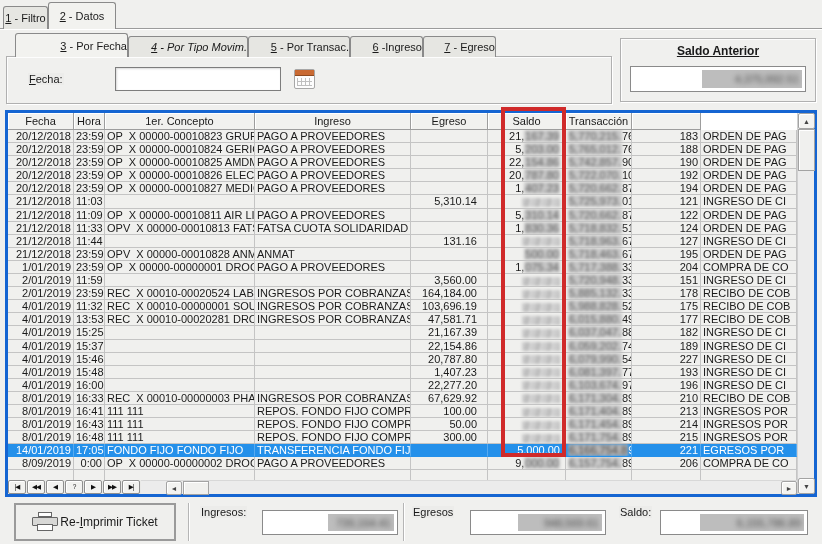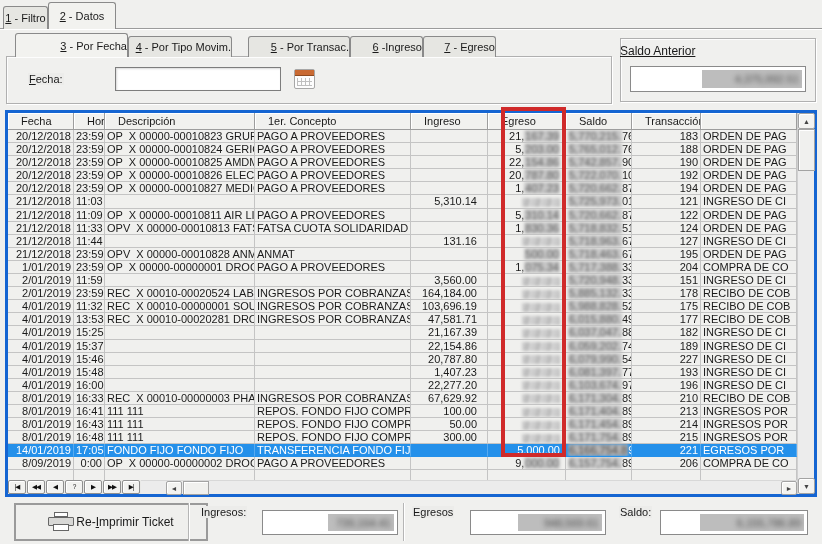--- a/index.html
+++ b/index.html
@@ -10,49 +10,49 @@
 
   
   .tabline { left:0; top:28px; width:822px; height:1px; background:#9b9b9b; box-shadow:0 1px 0 #ffffff; }
   .mtab { border:1px solid #8a8a8a; border-bottom:none; border-radius:3px 3px 0 0; text-align:center; background:#e6e6e2; z-index:1; }
   .mtab.active { background:#f2f2ef; z-index:3; }
   #tab-filtro { left:3px; top:6px; width:45px; height:23px; line-height:22px; }
   #tab-datos  { left:48px; top:2px; width:68px; height:27px; line-height:26px; }
   .stab { border:1px solid #8a8a8a; border-bottom:none; border-radius:3px 3px 0 0; text-align:right; background:#e6e6e2; z-index:1; top:36px; height:21px; line-height:20px; }
   .stab.active { top:33px; height:24px; line-height:24px; background:#f2f2ef; z-index:3; }
   #stab-0 { left:15px;  width:113px; }
-  #stab-1 { left:128px; width:104px; }
+  #stab-1 { left:128px; width:120px;font-style:italic; }
   #stab-2 { left:248px; width:102px; }
   #stab-3 { left:350px; width:73px; }
   #stab-4 { left:423px; width:73px; }
 
   
   .groupbox { border:1px solid #b0b0b0; box-shadow:1px 1px 0 #ffffff, inset 1px 1px 0 #fdfdfd; background:transparent; }
   #fecha-box { left:6px; top:56px; width:606px; height:48px; }
   #saldo-ant-box { left:620px; top:38px; width:196px; height:64px; }
   #fecha-label { left:28px; top:73px; background:#ececea; padding:0 1px; }
   #fecha-input { left:115px; top:67px; width:166px; height:24px; background:#ffffff; border:1px solid #7d7d7d; box-shadow:inset 1px 1px 2px rgba(0,0,0,.15); }
-  #saldo-ant-label { left:620px; top:44px; width:196px; text-align:left; font-weight:normal; text-decoration:underline; font-size:12px; }
+  #saldo-ant-label { left:620px; top:44px; width:196px; text-align:center; font-weight:bold; text-decoration:underline; font-size:12px; }
   #saldo-ant-input { left:630px; top:66px; width:176px; height:26px; background:#ffffff; border:1px solid #8a8a8a; }
 
   .redbox { position:absolute; background:#bdbdbd; display:flex; align-items:center; justify-content:flex-end; padding-right:3px; overflow:hidden; }
   .redbox span { filter:blur(2.4px); color:#4c4c4c; white-space:nowrap; }
 
   
   #cal-icon { left:294px; top:69px; width:21px; height:20px; border:1px solid #a7a7a7; background:#fdfdfd; border-radius:2px; }
   #cal-icon .bar { position:absolute; left:0; top:0; right:0; height:6px; background:#c96a33; border-bottom:1px solid #8f4a20; }
   #cal-icon .grid { position:absolute; left:2px; right:2px; top:8px; bottom:2px;
       background:repeating-linear-gradient(0deg,#bfbfbf 0 1px,transparent 1px 4px),
                  repeating-linear-gradient(90deg,#bfbfbf 0 1px,transparent 1px 4px); }
 
   
   #grid { left:5px; top:110px; width:812px; height:387px; border:3px solid #1565d2; background:#ffffff; }
   .grow { display:grid; grid-template-columns:66px 31px 150px 156px 77px 78px 66px 69px 1fr; }
   #grid-header { left:8px; top:113px; width:789px; height:17px; }
-  .hcell { background:#f1f1ef; border-right:1px solid #9d9d9d; border-bottom:1px solid #9d9d9d; box-shadow:inset 1px 1px 0 #ffffff; text-align:left; line-height:16px; overflow:hidden; white-space:nowrap;padding-left:13px; }
+  .hcell { background:#f1f1ef; border-right:1px solid #9d9d9d; border-bottom:1px solid #9d9d9d; box-shadow:inset 1px 1px 0 #ffffff; text-align:center; line-height:16px; overflow:hidden; white-space:nowrap; }
   #grid-rows { left:8px; top:130px; width:789px; height:350px; overflow:hidden; background:#ffffff; }
   .grid-row { height:13.1px; }
   .grid-row .c { background:#f0f0ee; border-right:1px solid #c4c4c4; border-bottom:1px solid #c4c4c4; line-height:12px; overflow:hidden; white-space:pre; padding:0 2px; }
   .grid-row.sel .c { background:#2490ea; color:#ffffff; border-right-color:#57aaf0; border-bottom-color:#2490ea; }
   .c.num { text-align:right; }
   .c.ing { padding-right:10px; }
   .c.egr { padding-right:5px; }
   .blur { background:#c7c7c7; color:#5f5f5f; filter:blur(1.7px); padding:0 1px; border-radius:1px; }
   .grid-row.sel .blur { background:#b3b3b3; color:#4e4e4e; }
   .smudge { display:inline-block; width:38px; height:9px; vertical-align:middle; border-radius:1px; filter:blur(1.4px);
@@ -68,21 +68,21 @@
   .navbtn { position:absolute; top:0; width:18px; height:14px; background:#f2f2f0; border:1px solid #8f8f8f; border-radius:2px; box-shadow:inset 1px 1px 0 #ffffff; font-size:6.5px; letter-spacing:-1px; text-align:center; line-height:12px; color:#111; overflow:hidden; }
   #hs-track { position:absolute; left:133px; right:0; top:0; bottom:0; background:#ececec; border-top:1px solid #d8d8d8; }
   #hs-left  { left:25px; top:0; width:16px; height:14px; }
   #hs-thumb { position:absolute; left:42px; top:0; width:26px; height:14px; background:#f0f0ee; border:1px solid #a3a3a3; box-shadow:inset 1px 1px 0 #ffffff; }
   #hs-right { right:0; top:0; width:16px; height:14px; }
 
   
   #egreso-highlight { left:501px; top:107px; width:65px; height:350px; border:4px solid #d02a2a; z-index:50; pointer-events:none; }
 
   
-  #reprint-btn { left:14px; top:503px; width:194px; height:38px; background:#efefed; border:2px solid #9a9a9a; display:flex; align-items:center; justify-content:center; gap:2px; font-size:12px; }
+  #reprint-btn { left:14px; top:503px; width:162px; height:38px; background:#efefed; border:2px solid #9a9a9a; display:flex; align-items:center; justify-content:center; gap:2px; font-size:12px; }
   .vsep { width:1px; top:503px; height:38px; background:#b5b5b5; box-shadow:1px 0 0 #ffffff; }
   #sep-1 { left:188px; } #sep-2 { left:403px; }
   .flabel { top:506px; background:#ececea; padding:0 1px; font-size:11px; }
   #ingresos-label { left:200px; } #egresos-label { left:412px; } #saldo-label { left:619px; }
   .ffield { top:510px; height:25px; background:#ffffff; border:1px solid #8a8a8a; }
   #ingresos-field { left:262px; width:136px; }
   #egresos-field  { left:470px; width:136px; }
   #saldo-field    { left:660px; width:148px; }
 
   
@@ -117,21 +117,20 @@
 <div class="abs" id="saldo-ant-input">
   <div class="redbox" style="right:3px; top:3px; bottom:3px; width:100px;">
       <span>4,375,992.51</span>
     </div>
 </div>
 
 <div class="abs" id="grid"></div>
 <div class="abs grow" id="grid-header">
     <div class="hcell">Fecha</div>
     <div class="hcell">Hora</div>
-    <div class="hcell">Descripción</div>
     <div class="hcell">1er. Concepto</div>
     <div class="hcell">Ingreso</div>
     <div class="hcell">Egreso</div>
     <div class="hcell">Saldo</div>
     <div class="hcell">Transacción</div>
     <div class="hcell"></div>
   </div>
 <div class="abs" id="grid-rows">
     <div class="grid-row grow">
       <div class="c num">20/12/2018</div>

